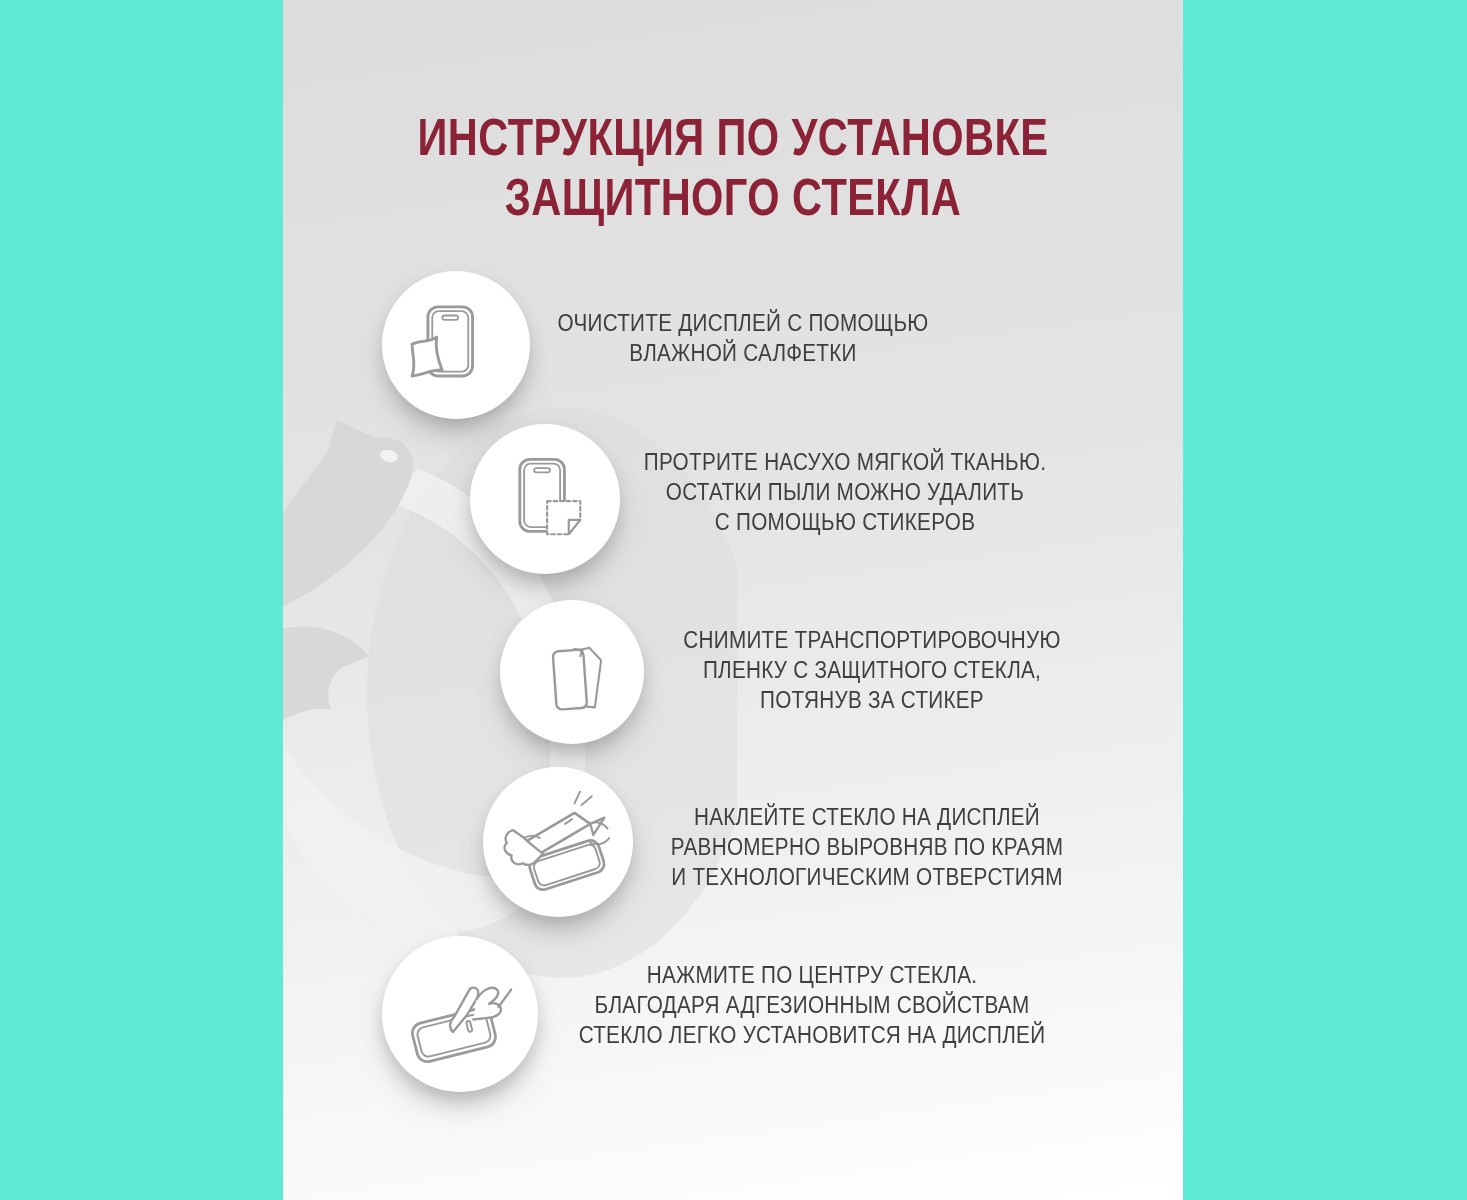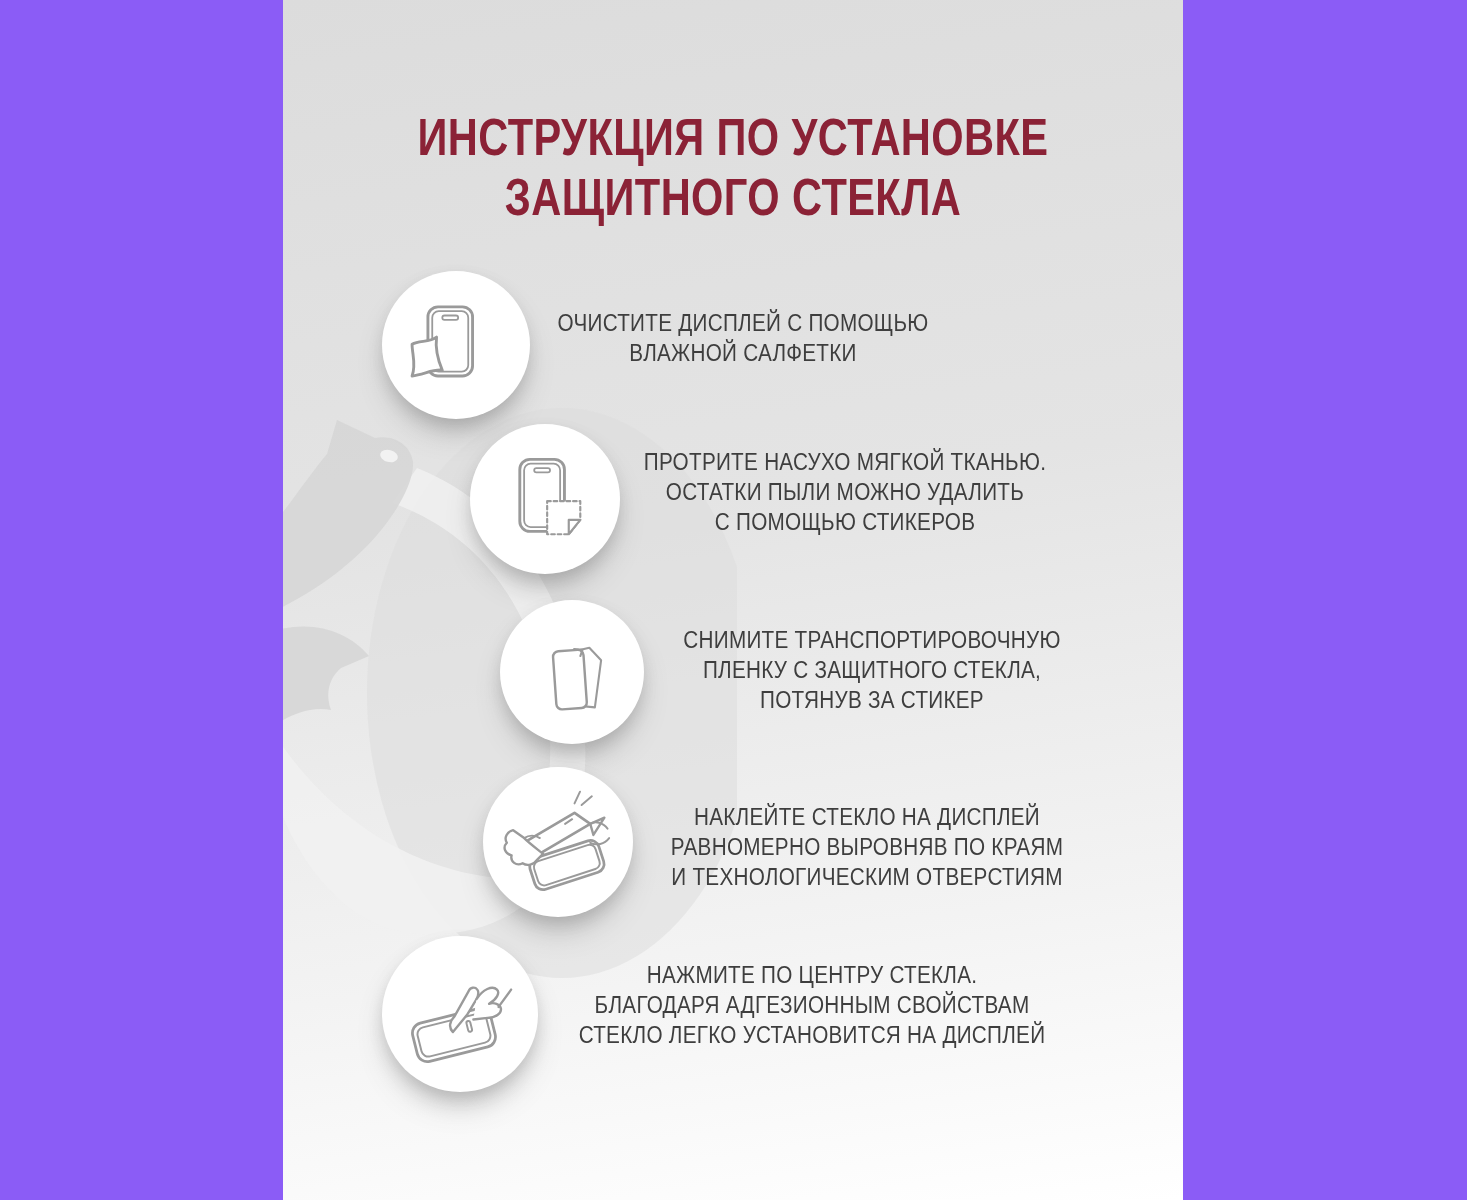--- a/index.html
+++ b/index.html
@@ -6,21 +6,21 @@
     --title-color:#8B2236;
     --step-text-color:#3E3E3E;
     --icon-stroke-color:#9A9A9A;
     --bg-top:#DCDCDC;
     --bg-bottom:#FFFFFF;
     --circle-bg:#FFFFFF;
   }
   *{margin:0;padding:0;box-sizing:border-box;}
   html,body{width:1467px;height:1200px;background:#ffffff;overflow:hidden;
     font-family:"Liberation Sans", sans-serif;}
-  .stage{position:relative;width:1467px;height:1200px;background:#8b5cf6;}
+  .stage{position:relative;width:1467px;height:1200px;background:#5eead4;}
   .card{
     position:absolute;left:283px;top:0;width:900px;height:1200px;overflow:hidden;
     background:linear-gradient(172deg,var(--bg-top,#dcdcdc) 0%,#e4e4e4 42%,#f3f3f3 76%,var(--bg-bottom,#ffffff) 100%);
   }
   .watermark{position:absolute;left:-6px;top:408px;width:460px;height:760px;pointer-events:none;}
   .title{
     position:absolute;top:107px;left:0;right:0;text-align:center;
     color:var(--title-color,#8B2236);
     font-weight:700;font-size:52px;line-height:60px;letter-spacing:0.5px;
     transform:scaleX(0.8);transform-origin:50% 50%;

